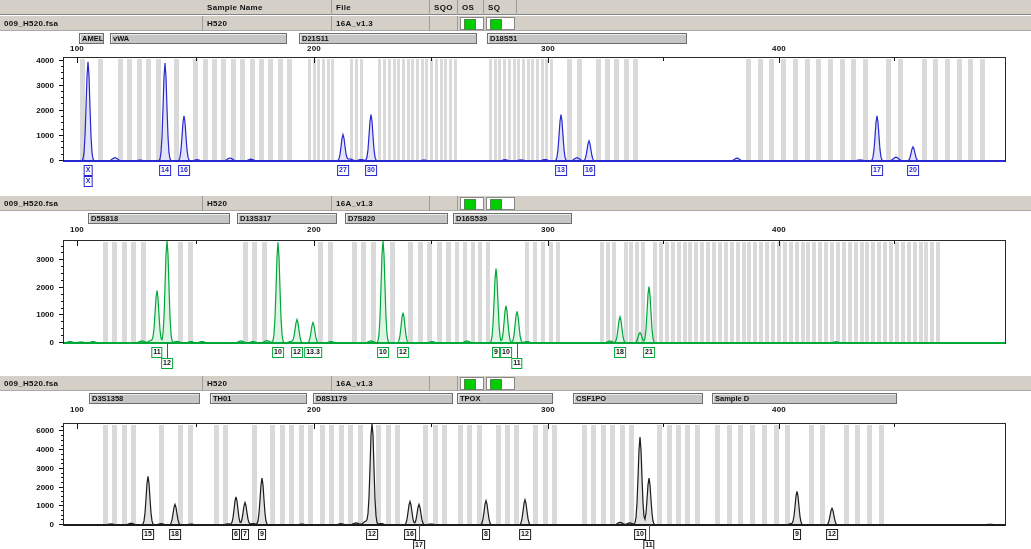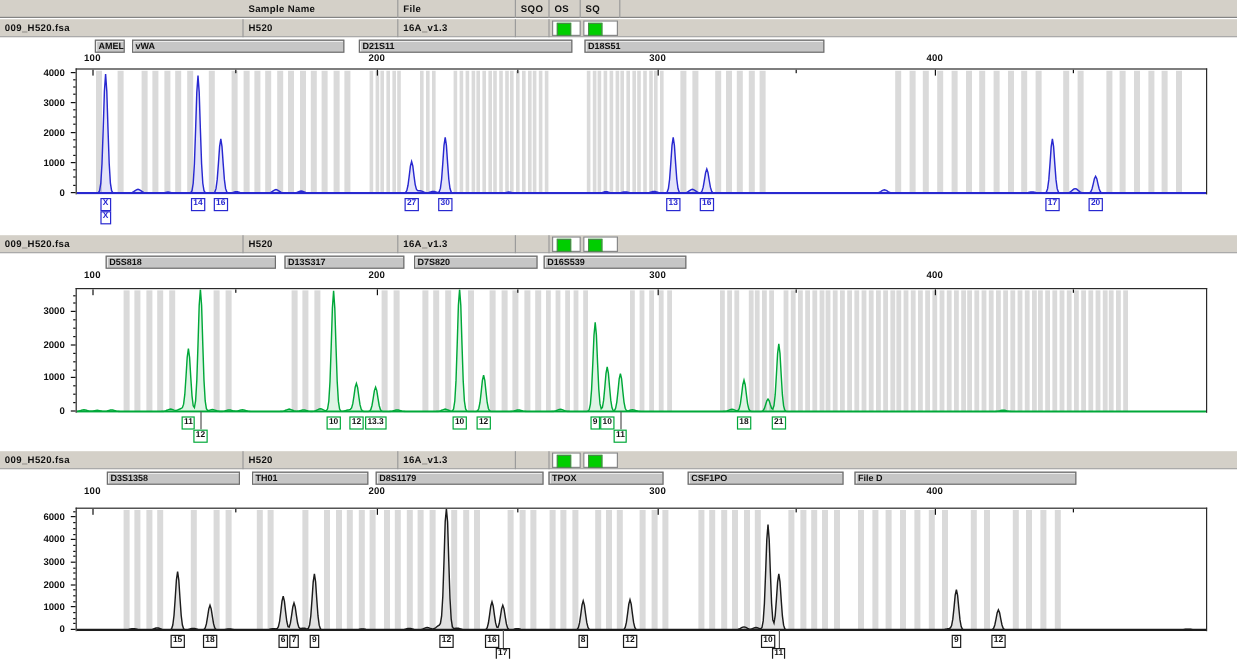--- a/index.html
+++ b/index.html
@@ -377,21 +377,21 @@
     <div class="wcell w5">
         <span class="gsq"></span>
       </div>
     <div class="cell cfill"></div>
   </div>
 <div class="marker" style="left: 89px; top: 17px; width: 111px;">D3S1358</div>
     <div class="marker" style="left: 210px; top: 17px; width: 97px;">TH01</div>
     <div class="marker" style="left: 313px; top: 17px; width: 140px;">D8S1179</div>
     <div class="marker" style="left: 457px; top: 17px; width: 96px;">TPOX</div>
     <div class="marker" style="left: 573px; top: 17px; width: 130px;">CSF1PO</div>
-    <div class="marker" style="left: 712px; top: 17px; width: 185px;">File D</div>
+    <div class="marker" style="left: 712px; top: 17px; width: 185px;">Sample D</div>
     <div class="xt" style="left: 77px; top: 29px;">100</div>
     <div class="xt" style="left: 314px; top: 29px;">200</div>
     <div class="xt" style="left: 548px; top: 29px;">300</div>
     <div class="xt" style="left: 779px; top: 29px;">400</div>
     <div class="plot" style="top: 47px; height: 102px;">
       <div class="bin" style="left: 39px; top: 1px; width: 5px; height: 100px;"></div>
       <div class="bin" style="left: 48px; top: 1px; width: 5px; height: 100px;"></div>
       <div class="bin" style="left: 58px; top: 1px; width: 5px; height: 100px;"></div>
       <div class="bin" style="left: 67px; top: 1px; width: 5px; height: 100px;"></div>
       <div class="bin" style="left: 95px; top: 1px; width: 5px; height: 100px;"></div>

